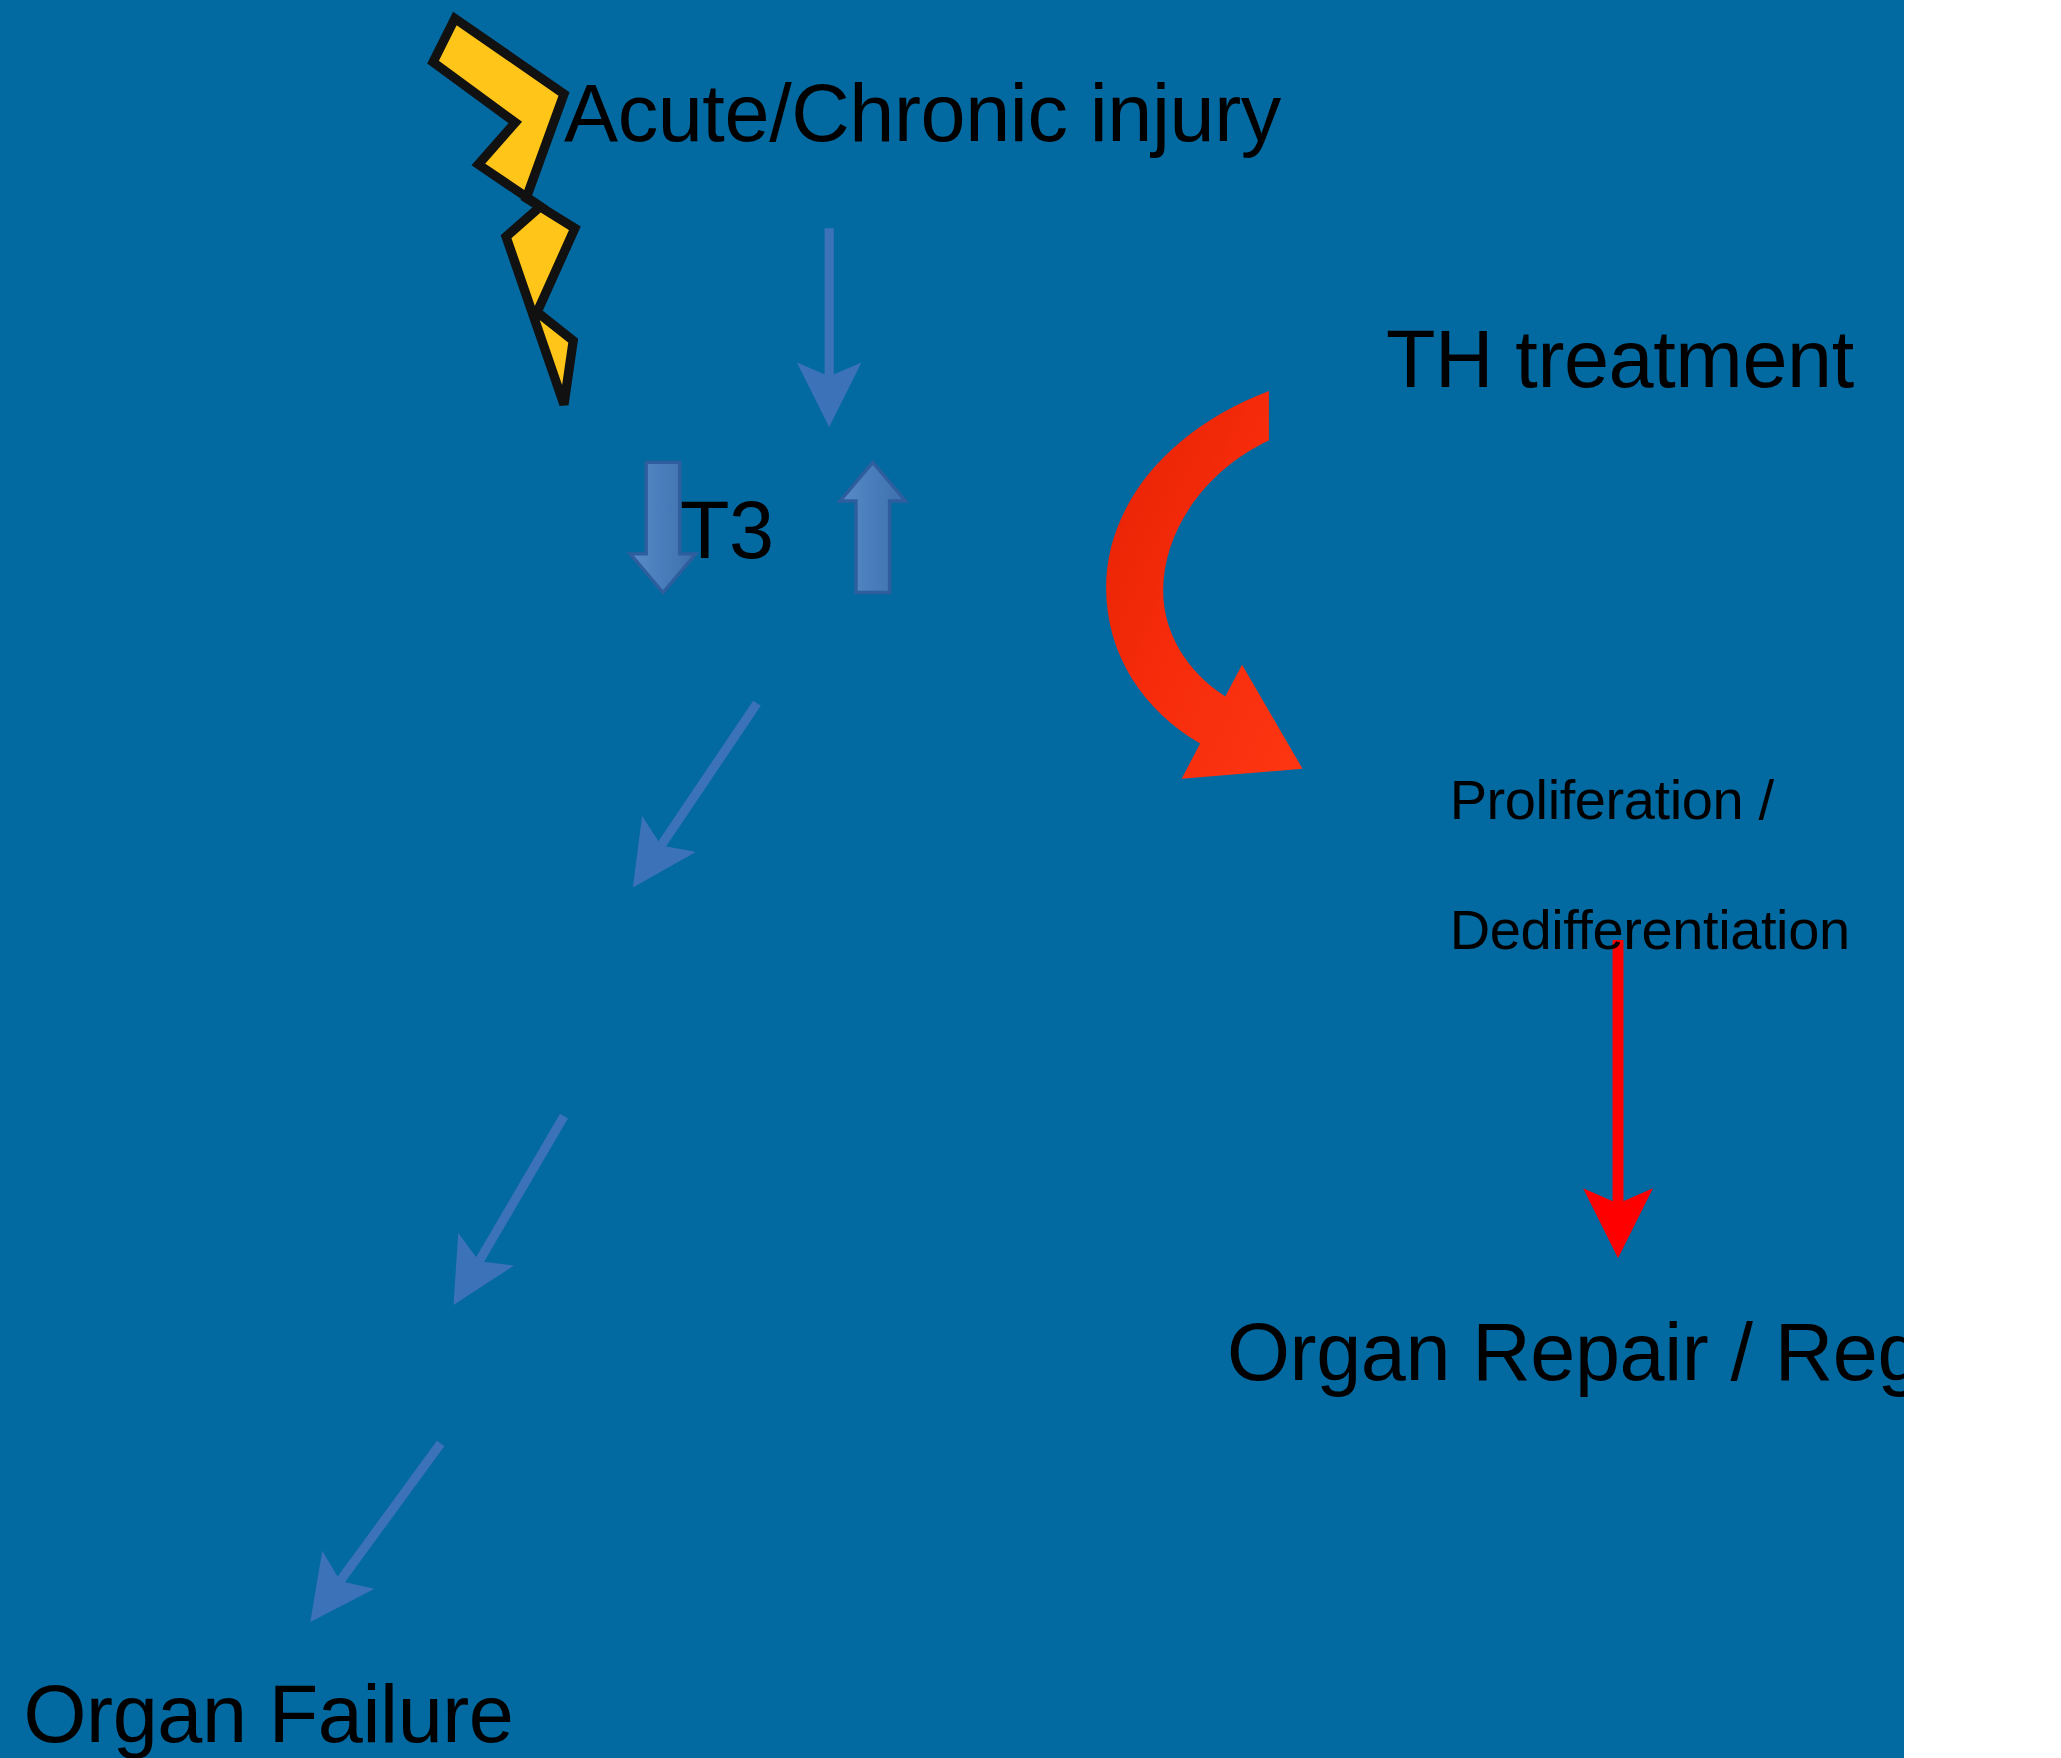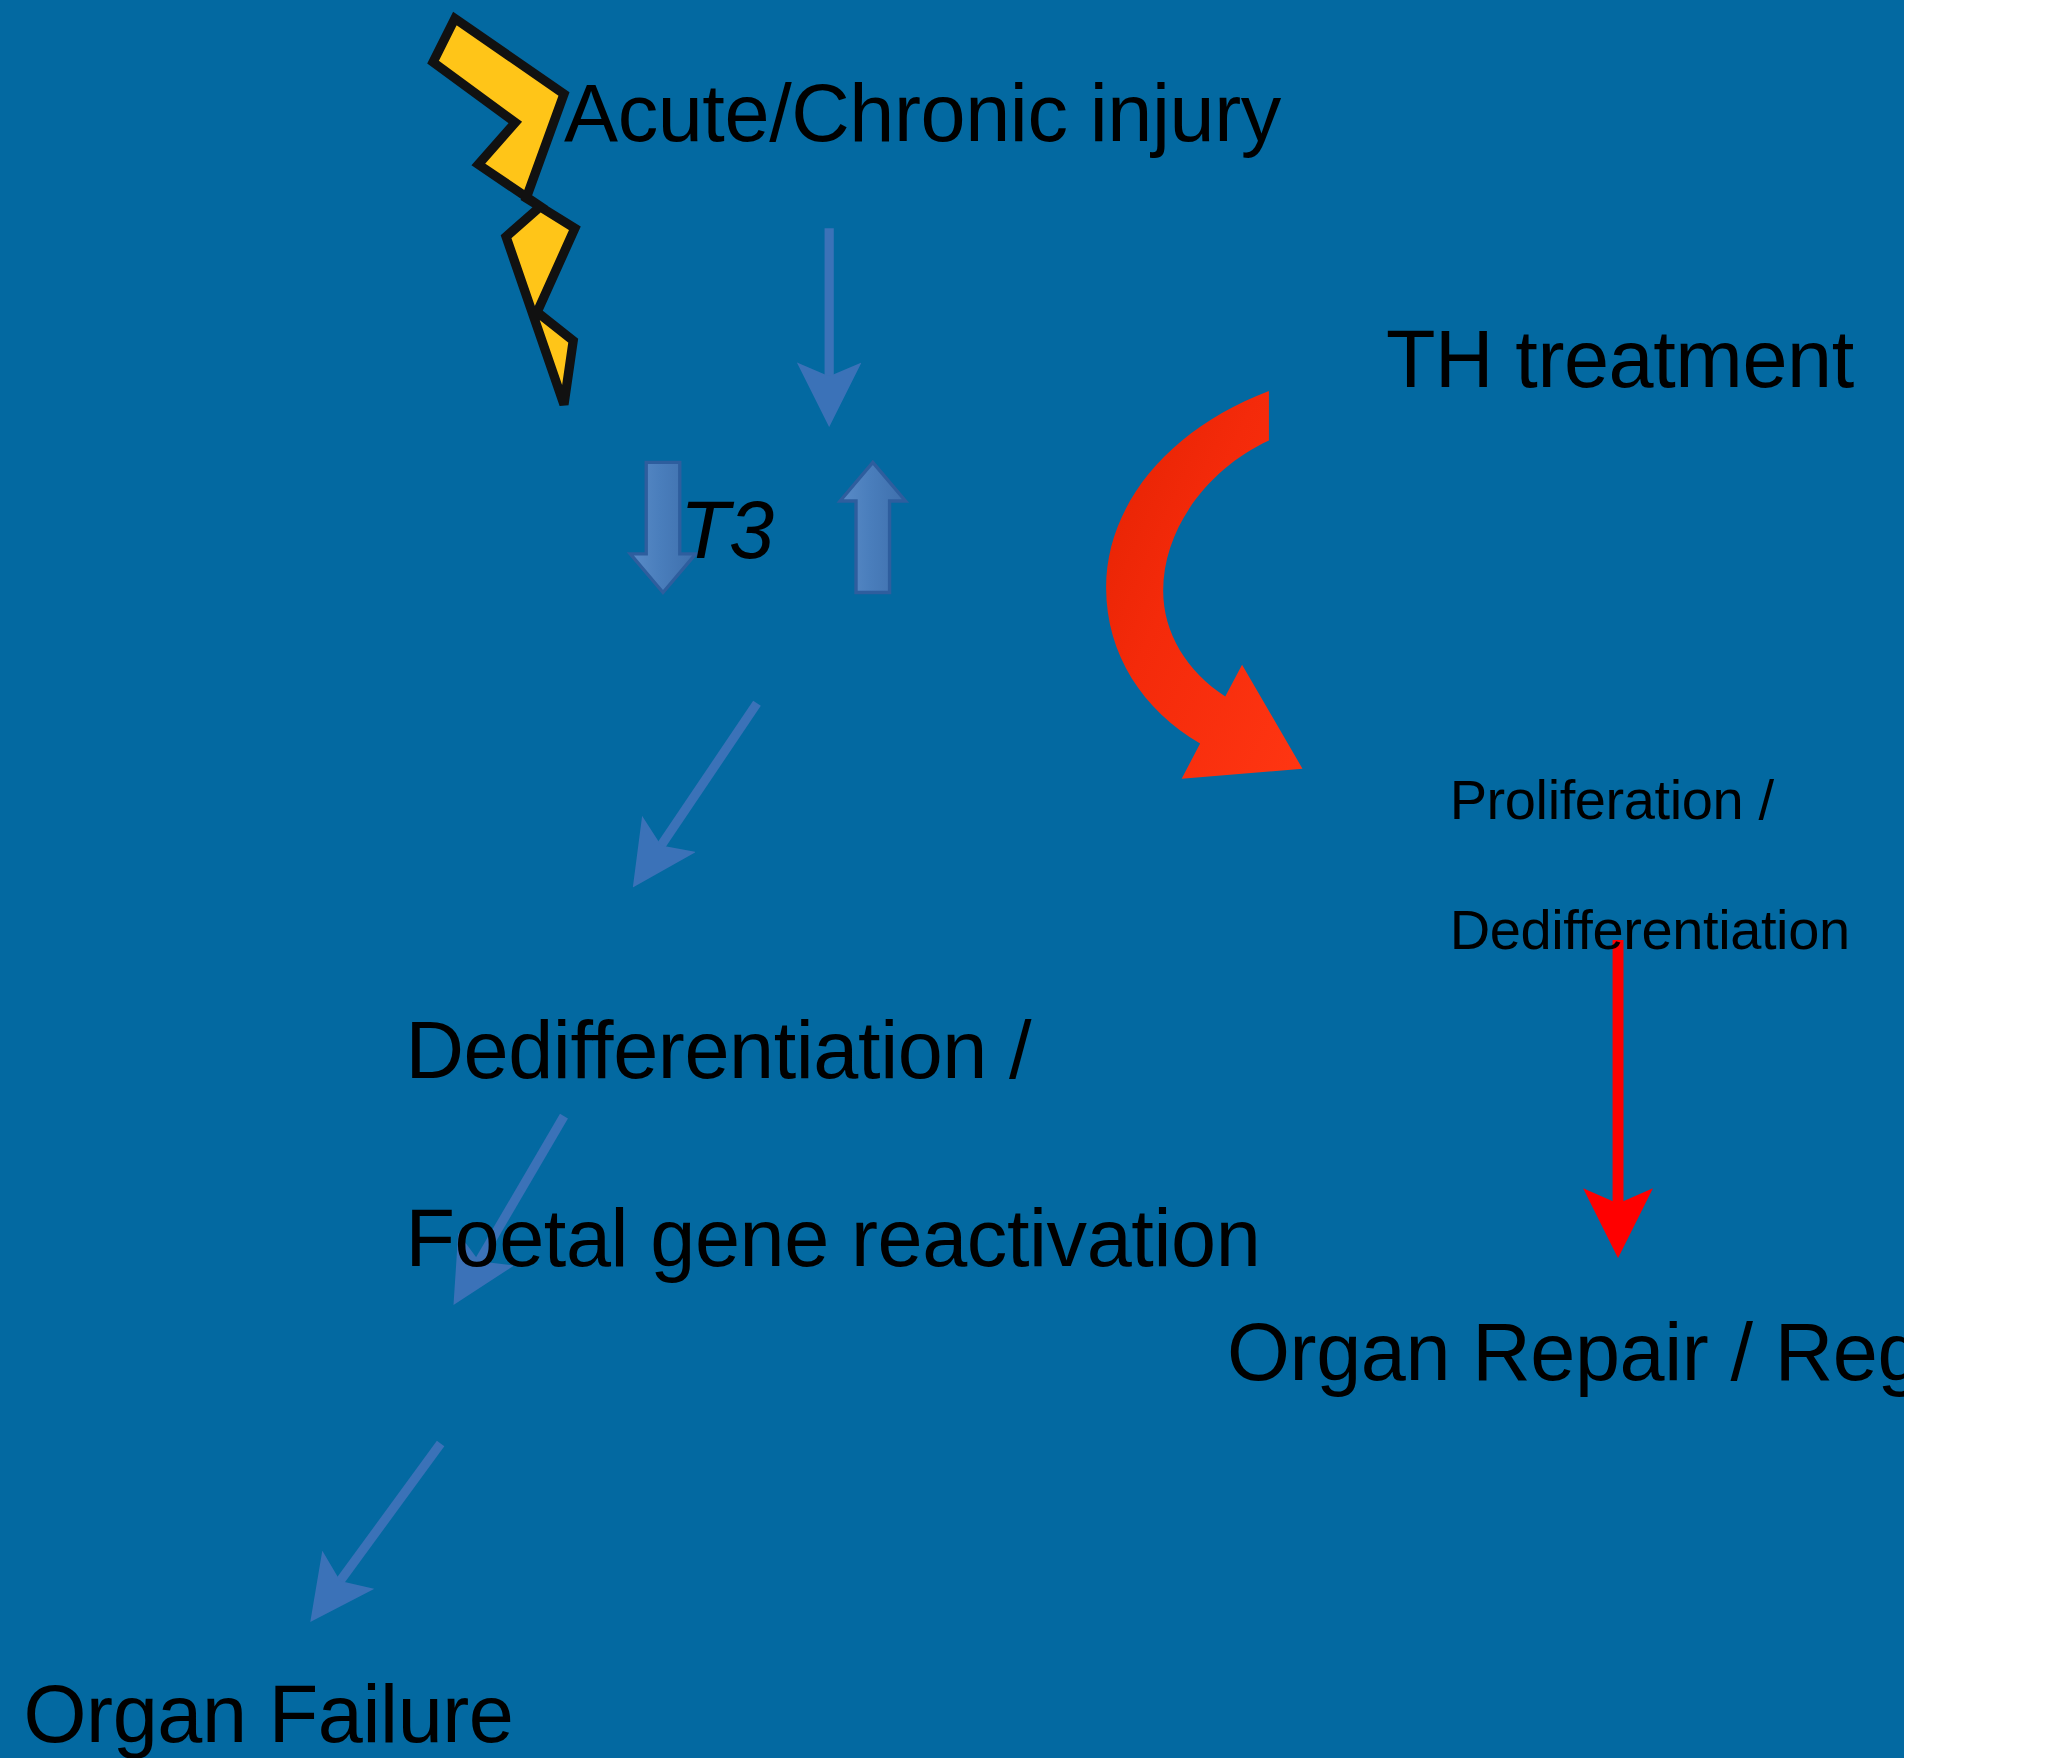--- a/index.html
+++ b/index.html
@@ -26,21 +26,21 @@
     position: absolute;
     color: #000000;
     font-family: "Liberation Sans", sans-serif;
     font-weight: 400;
     line-height: 1.16;
     white-space: pre;
     letter-spacing: -0.4px;
   }
   .lbl-injury   { left: 564px;  top: 67px;   font-size: 81px; }
   .lbl-th       { left: 1386px; top: 313px;  font-size: 81px; }
-  .lbl-t3       { left: 680px;  top: 484px;  font-size: 81px; font-style: italic; }
+  .lbl-t3       { left: 680px;  top: 484px;  font-size: 81px; }
   .lbl-tra1     { left: 905px; top: 484px;  font-size: 81px; }
   .lbl-prolif   { left: 1389px; top: 703px;  font-size: 56px; }
   .lbl-dediff   { left: 317px;  top: 910px; font-size: 81px; }
   .lbl-remodel  { left: 156px;  top: 1306px; font-size: 81px; }
   .lbl-repair   { left: 1227px; top: 1306px; font-size: 81px; }
   .lbl-failure  { left: 23.5px;   top: 1668px; font-size: 81px; }
 </style>
 </head>
 <body>
 
@@ -146,24 +146,20 @@
   <div class="node-label lbl-th">TH treatment</div>
 
   <div class="node-label lbl-t3">T3</div>
 
 
   <div class="node-label lbl-prolif">
     <span>Proliferation /</span><br>
     <span>Dedifferentiation</span>
   </div>
 
-  <div class="node-label lbl-dediff">
-    <span>Dedifferentiation /</span><br>
-    <span>Foetal gene reactivation</span>
-  </div>
 
 
   <div class="node-label lbl-repair">Organ Repair / Regeneration</div>
 
   <div class="node-label lbl-failure">Organ Failure</div>
 
 </div>
 
 
 </body></html>

